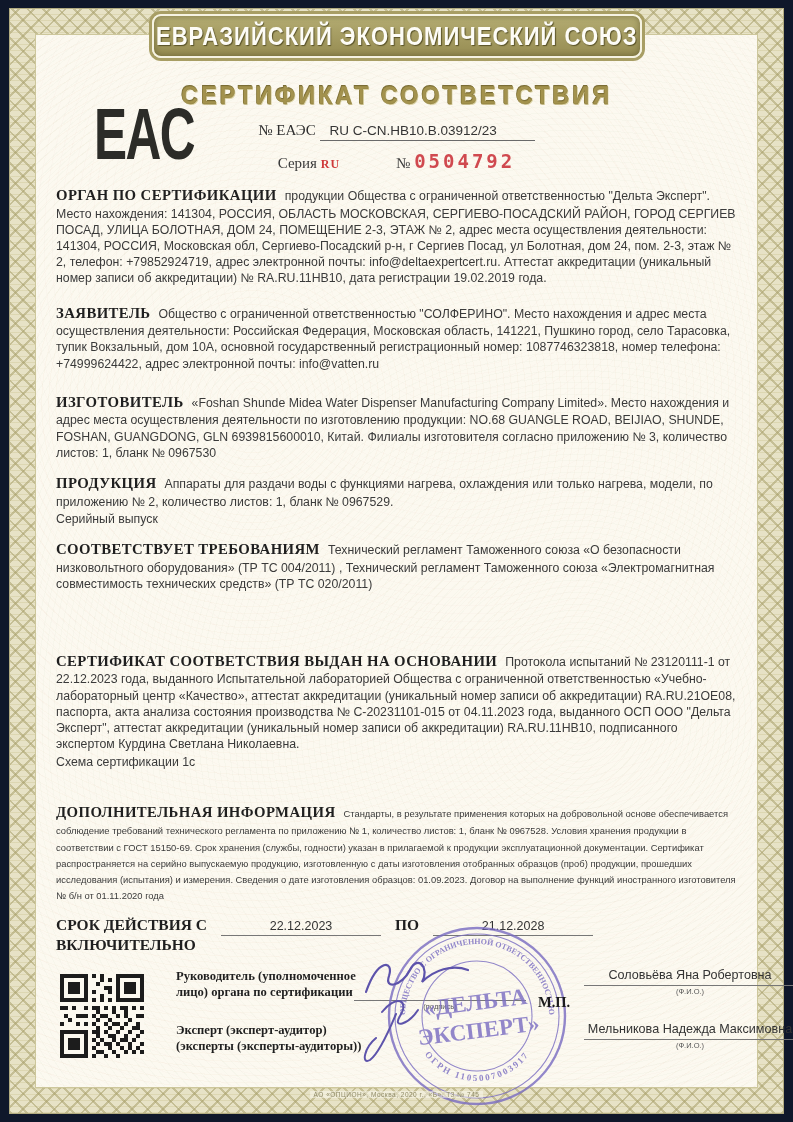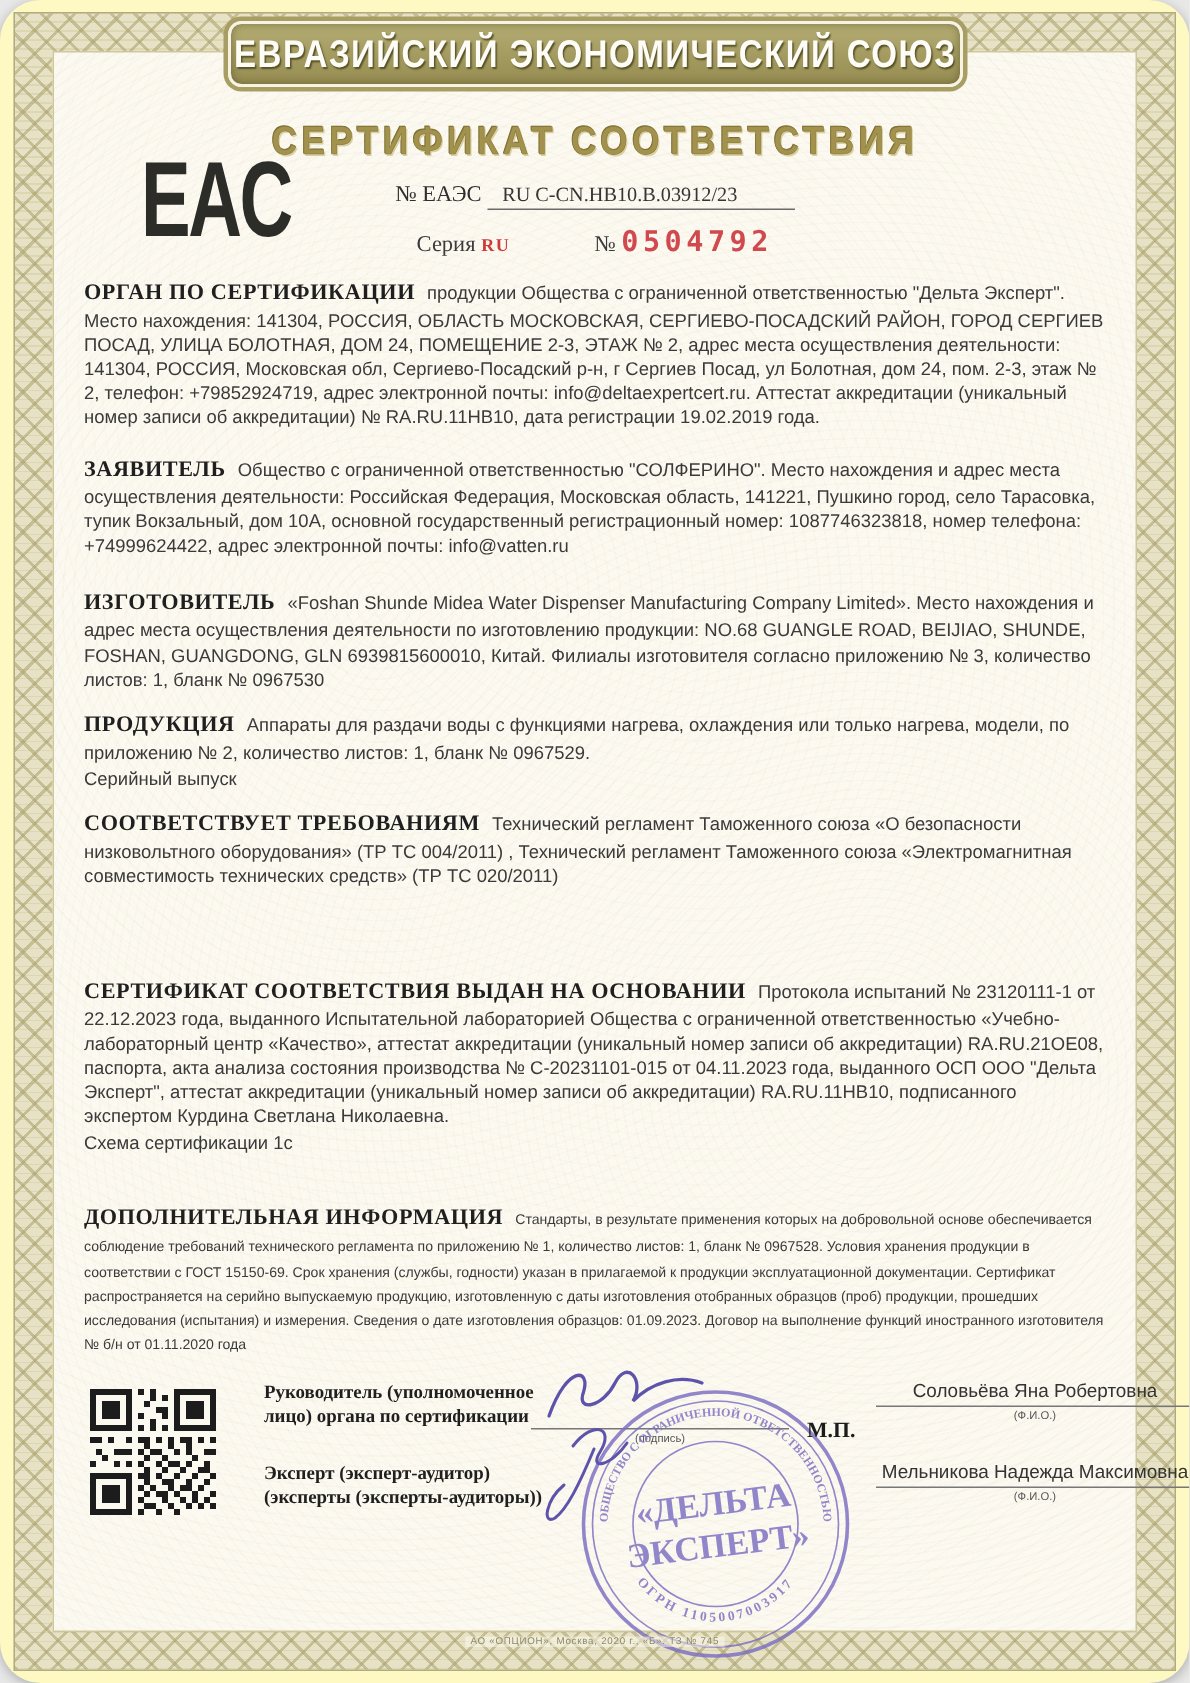--- a/index.html
+++ b/index.html
@@ -1,20 +1,19 @@
 <!DOCTYPE html>
 <html><head>
 <meta charset="utf-8">
 <style>
   html,body{margin:0;padding:0;background:#e8e8e8;}
   .page{
-    position:relative;width:793px;height:1122px;background:#fef9c3;
+    position:relative;width:793px;height:1122px;background:#0f172a;
     font-family:"Liberation Sans",sans-serif;color:#3b3b3b;overflow:hidden;
     box-shadow:0 2px 8px rgba(0,0,0,.25);
-    border-radius:27px;
   }
   
   .frame{
     position:absolute;left:9px;top:8px;right:9px;bottom:8px;
     background:
       repeating-linear-gradient(45deg,rgba(170,162,110,.55) 0 2px,transparent 2px 11px),
       repeating-linear-gradient(-45deg,rgba(170,162,110,.55) 0 2px,transparent 2px 11px),
       repeating-linear-gradient(0deg,rgba(200,192,140,.35) 0 1px,transparent 1px 6px),
       #e7e2c6;
     border:1px solid #b2ab80;
@@ -48,21 +47,21 @@
     transform:scale(.8,1.15);transform-origin:left top;letter-spacing:-2px;
   }
   .doc-title{
     margin:46px 0 0;text-align:center;font-weight:bold;font-size:24px;
     letter-spacing:3px;color:#a3924d;-webkit-text-stroke:.4px #887a3c;
     text-shadow:1px 1px 0 #d9d0a2,-0.5px -0.5px 0 #776a33;
     transform:scale(.98,1.1);
   }
   .num-row{margin-top:13px;text-align:center;font-family:"Liberation Serif",serif;font-size:15px;color:#2f2f2f;}
   .num-row .val{
-    font-family:Liberation Serif, serif;font-size:13.5px;
+    font-family:Liberation Sans, sans-serif;font-size:13.5px;
     border-bottom:1px solid #6a6a6a;padding:0 38px 2px 10px;color:#353535;margin-top:18px;
   }
   .series-row{margin-top:11px;display:flex;justify-content:center;gap:56px;
     font-family:"Liberation Serif",serif;font-size:15px;align-items:baseline;}
   .series-row b.red{color:#cf3a3a;font-size:12px;letter-spacing:1px;}
   .series-row .blank-num{color:#d0494f;font-family:"DejaVu Sans Mono",monospace;
     font-size:19px;letter-spacing:3px;font-weight:bold;}
   .sec{font-size:12.3px;line-height:1.32;color:#3a3a3a;text-align:left;}
   .sec .h{font-family:"Liberation Serif",serif;font-weight:bold;font-size:14.8px;
     color:#1f1f1f;letter-spacing:.4px;padding-right:8px;}
@@ -139,20 +138,27 @@
     <p class="sec s3"><span class="h">ПРОДУКЦИЯ</span><span>Аппараты для раздачи воды с функциями нагрева, охлаждения или только нагрева, модели, по приложению № 2, количество листов: 1, бланк № 0967529.</span><span class="extra-line" style="display:block">Серийный выпуск</span></p>
 
 
     <p class="sec s5"><span class="h">СООТВЕТСТВУЕТ ТРЕБОВАНИЯМ</span><span>Технический регламент Таможенного союза «О безопасности низковольтного оборудования» (ТР ТС 004/2011) , Технический регламент Таможенного союза «Электромагнитная совместимость технических средств» (ТР ТС 020/2011)</span></p>
 
     <p class="sec s6"><span class="h">СЕРТИФИКАТ СООТВЕТСТВИЯ ВЫДАН НА ОСНОВАНИИ</span><span>Протокола испытаний № 23120111-1 от 22.12.2023 года, выданного Испытательной лабораторией Общества с ограниченной ответственностью «Учебно-лабораторный центр «Качество», аттестат аккредитации (уникальный номер записи об аккредитации) RA.RU.21ОЕ08, паспорта, акта анализа состояния производства № С-20231101-015 от 04.11.2023 года, выданного ОСП ООО "Дельта Эксперт", аттестат аккредитации (уникальный номер записи об аккредитации) RA.RU.11НВ10, подписанного экспертом Курдина Светлана Николаевна.</span><span class="extra-line" style="display:block">Схема сертификации 1с</span></p>
 
     <p class="sec s7"><span class="h">ДОПОЛНИТЕЛЬНАЯ ИНФОРМАЦИЯ</span><span class="body">Стандарты, в результате применения которых на добровольной основе обеспечивается соблюдение требований технического регламента по приложению № 1, количество листов: 1, бланк № 0967528. Условия хранения продукции в соответствии с ГОСТ 15150-69. Срок хранения (службы, годности) указан в прилагаемой к продукции эксплуатационной документации. Сертификат распространяется на серийно выпускаемую продукцию, изготовленную с даты изготовления отобранных образцов (проб) продукции, прошедших исследования (испытания) и измерения. Сведения о дате изготовления образцов: 01.09.2023. Договор на выполнение функций иностранного изготовителя № б/н от 01.11.2020 года</span></p>
 
     <div class="validity">
+      <div class="row">
+        <span>СРОК ДЕЙСТВИЯ С</span>
+        <span class="vdate">22.12.2023</span>
+        <span>ПО</span>
+        <span class="vdate">21.12.2028</span>
+      </div>
+      <div>ВКЛЮЧИТЕЛЬНО</div>
     </div>
 
     <div class="signing">
       <svg class="qr" width="84" height="84" viewBox="0 0 21 21" shape-rendering="crispEdges">
         <rect width="21" height="21" fill="#fcf9f0"></rect>
         <path fill="#1c1c1c" d="M0 0h7v7H0zM14 0h7v7h-7zM0 14h7v7H0z"></path>
         <path fill="#fcf9f0" d="M1 1h5v5H1zM15 1h5v5h-5zM1 15h5v5H1z"></path>
         <path fill="#1c1c1c" d="M2 2h3v3H2zM16 2h3v3h-3zM2 16h3v3H2z"></path>
         <path fill="#1c1c1c" d="M8 0h1v1H8zM10 0h1v2h-1zM12 1h1v1h-1zM9 2h1v1H9zM11 3h2v1h-2zM8 4h1v1H8zM12 4h1v1h-1zM10 5h1v1h-1zM8 6h1v1H8zM10 6h1v1h-1zM12 6h1v1h-1zM6 8h1v1H6zM6 10h1v1H6zM6 12h1v1H6zM0 8h2v1H0zM3 8h1v1H3zM1 10h1v1H1zM4 10h2v1H4zM2 11h1v1H2zM0 12h1v1H0zM4 12h1v1H4zM8 8h2v1H8zM11 8h1v1h-1zM13 8h1v2h-1zM15 8h2v1h-2zM18 8h1v1h-1zM20 8h1v1h-1zM9 9h1v1H9zM16 9h1v2h-1zM8 10h1v1H8zM10 10h2v1h-2zM14 10h1v1h-1zM19 10h2v1h-2zM9 11h1v1H9zM12 11h1v1h-1zM17 11h1v1h-1zM8 12h1v1H8zM11 12h1v1h-1zM13 12h2v1h-2zM16 12h1v1h-1zM19 12h1v1h-1zM9 13h1v1H9zM12 13h1v1h-1zM15 13h1v1h-1zM18 13h2v1h-2zM8 14h2v1H8zM11 14h1v1h-1zM14 14h1v1h-1zM17 14h1v1h-1zM20 14h1v1h-1zM9 15h1v1H9zM12 15h2v1h-2zM16 15h1v1h-1zM19 15h1v1h-1zM8 16h1v1H8zM10 16h1v1h-1zM13 16h1v1h-1zM15 16h2v1h-2zM18 16h1v1h-1zM9 17h1v1H9zM11 17h2v1h-2zM14 17h1v1h-1zM17 17h1v2h-1zM20 17h1v1h-1zM8 18h1v1H8zM12 18h1v1h-1zM15 18h1v1h-1zM19 18h1v1h-1zM9 19h2v1H9zM13 19h1v1h-1zM16 19h1v1h-1zM18 19h1v1h-1zM20 19h1v1h-1zM8 20h1v1H8zM11 20h1v1h-1zM14 20h1v1h-1z"></path>
       </svg>

